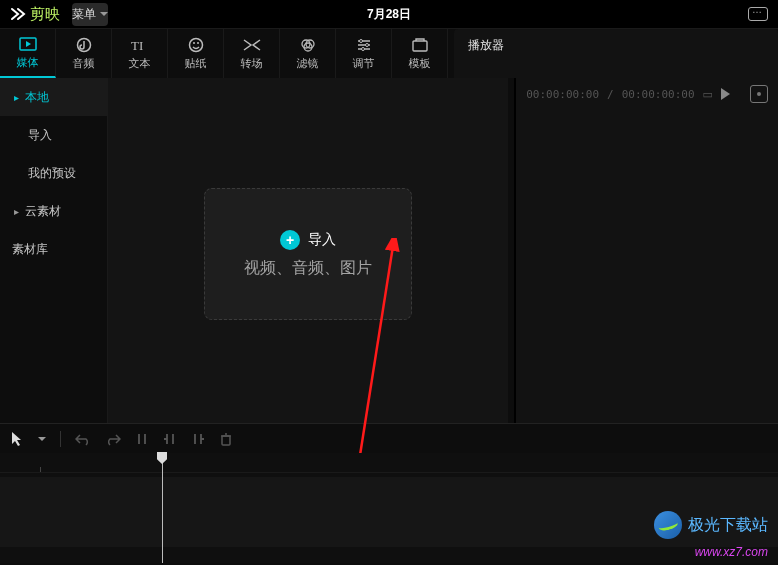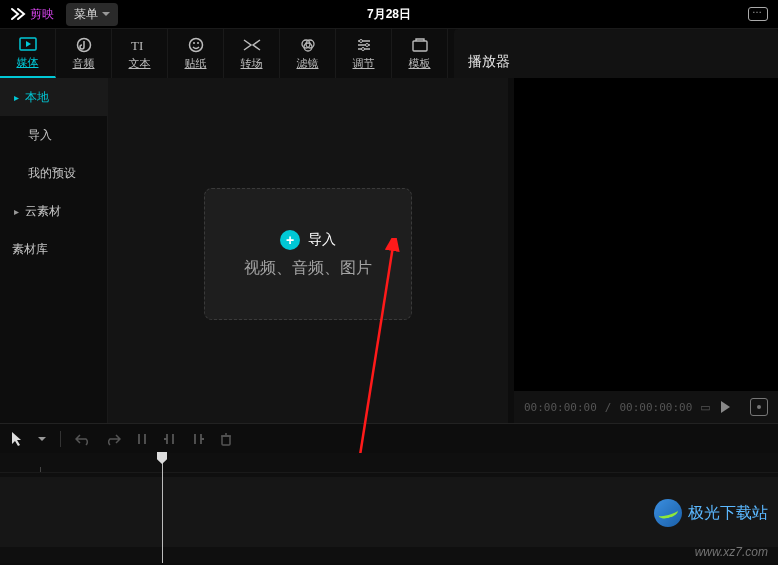--- a/index.html
+++ b/index.html
@@ -15,30 +15,30 @@
 .titlebar {
   height: 28px;
   display: flex;
   align-items: center;
   padding: 0 10px;
   background: #000;
   position: relative;
 }
 .logo {
   display: flex; align-items: center; gap: 4px;
-  font-size: 12px; color: #d946ef; font-weight: 500;
+  font-size: 15px; color: #bef264; font-weight: 500;
 }
 .logo-icon {
   width: 16px; height: 14px; position: relative;
 }
 .menu-btn {
   margin-left: 12px;
   background: #2a2a2a;
   border-radius: 4px;
-  padding: 3px 8px;
+  padding: 3px 0;
   display: flex; align-items: center; gap: 4px;
   font-size: 12px; color: #ddd;
   cursor: pointer;
 }
 .chev-down {
   width: 0; height: 0;
   border-left: 4px solid transparent;
   border-right: 4px solid transparent;
   border-top: 4px solid #999;
 }
@@ -60,27 +60,26 @@
   border-top: 1px solid #1a1a1a;
   background: #0d0d0d;
 }
 .top-tabs .tab {
   width: 56px;
   display: flex; flex-direction: column;
   align-items: center; justify-content: center;
   gap: 2px; cursor: pointer;
   color: #bbb; font-size: 11px;
   border-right: 1px solid #1a1a1a;
-  text-decoration: underline;
 }
 .top-tabs .tab.active { color: #00c8d6; border-bottom: 2px solid #00c8d6; }
 .top-tabs .tab .ico { width: 20px; height: 18px; display: flex; align-items: center; justify-content: center; }
 .right-panel-head {
   flex: 1; display: flex; align-items: flex-start;
-  padding: 24px 14px; color: #e5e5e5; font-size: 14px;
+  padding: 8px 14px; color: #e5e5e5; font-size: 12px;
   background: #121212;
   margin-left: 6px;
   border-radius: 4px 4px 0 0;
 }
 
 .main {
   display: flex;
   height: 345px;
 }
 .sidebar {
@@ -138,21 +137,21 @@
   position: absolute;
   left: 140px; top: 160px;
   pointer-events: none;
 }
 
 .player-area {
   flex: 1;
   background: #121212;
   margin-left: 6px;
   display: flex;
-  flex-direction: column;
+  flex-direction: row;
 }
 .player-view { flex: 1; background: #000; margin: 0; }
 .player-controls {
   height: 32px;
   display: flex; align-items: center;
   padding: 0 10px; gap: 8px;
   color: #555;
 }
 .timecode { font-family: monospace; font-size: 11px; color: #555; }
 .play-btn {
@@ -221,21 +220,21 @@
   position: relative;
   display: flex; align-items: center; justify-content: center;
 }
 .wm-swoosh {
   width: 20px; height: 10px;
   border-bottom: 3px solid #8fe83a;
   border-radius: 0 0 50% 50%;
   transform: rotate(-15deg);
 }
 .wm-text { color: #5bb8ff; font-size: 16px; font-weight: 500; }
-.wm-url { color: #737373; font-size: 12px; font-style: italic; margin-top: 18px; }
+.wm-url { color: #d946ef; font-size: 12px; font-style: italic; margin-top: 6px; }
 
 svg { display: block; }
 </style>
 </head>
 <body>
 
 <div class="titlebar">
   <div class="logo">
     <span class="logo-icon">
       <svg width="16" height="14" viewBox="0 0 16 14">

